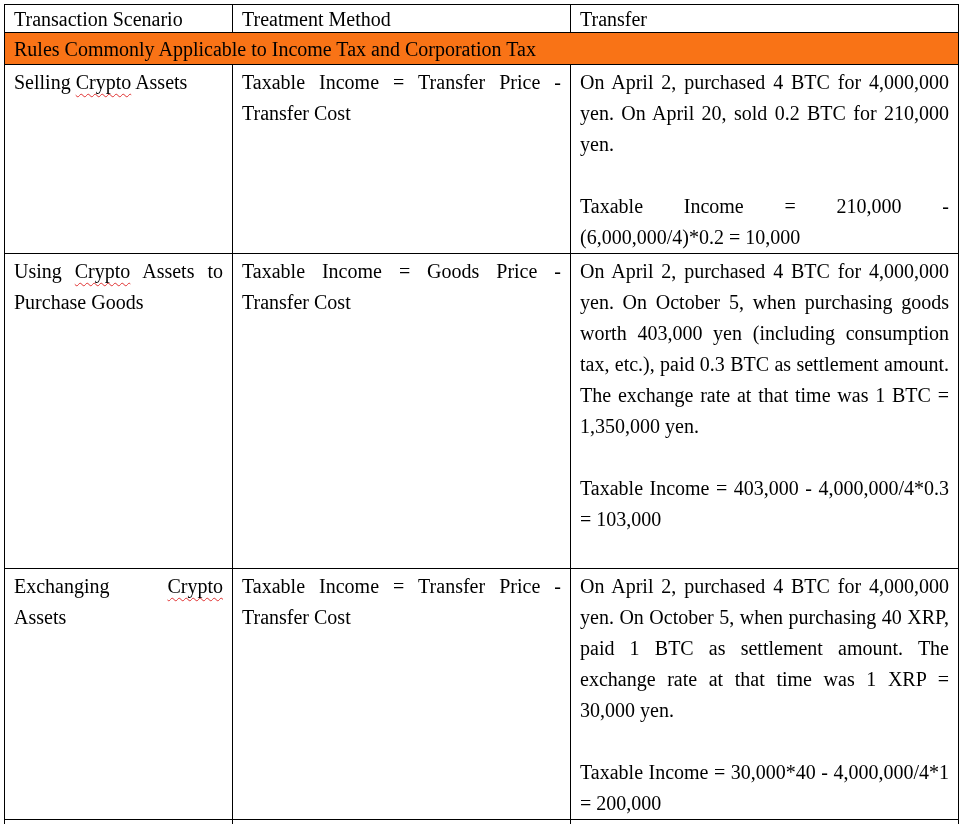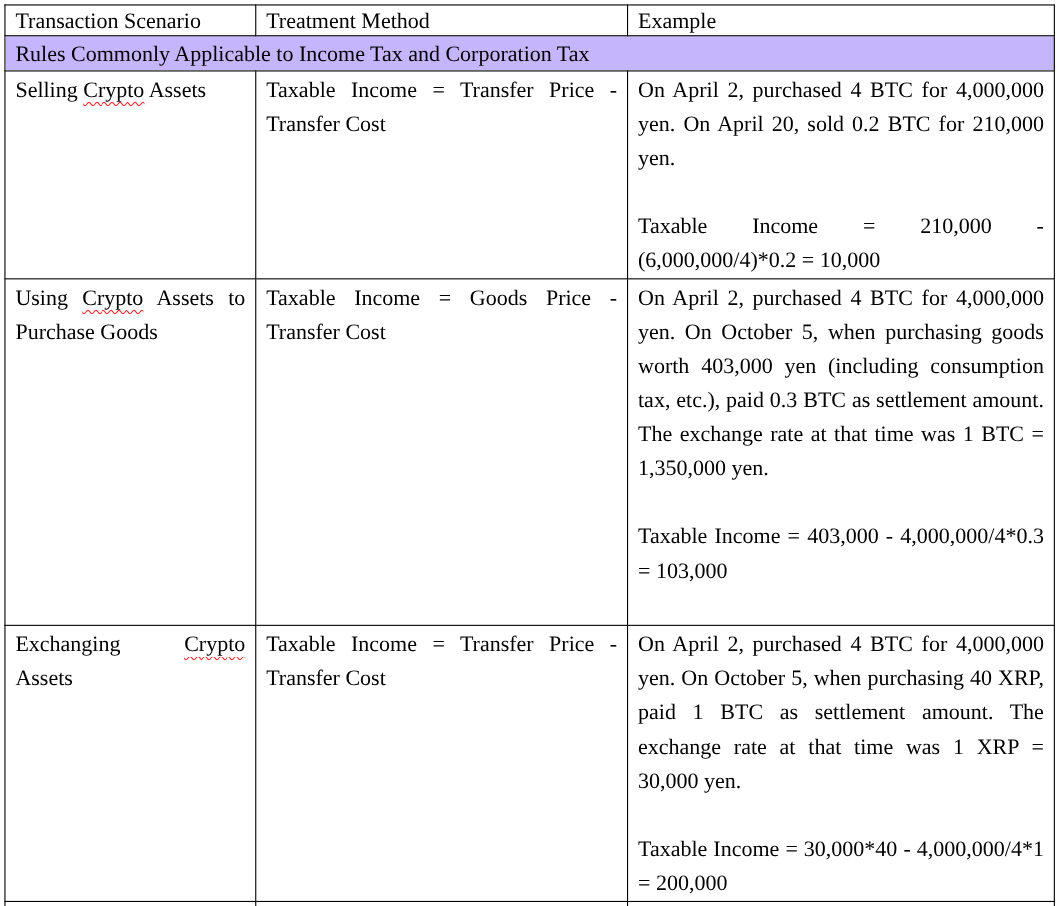--- a/index.html
+++ b/index.html
@@ -35,21 +35,21 @@
   col.c2 { width: 338px; }
   col.c3 { width: 388px; }
 
   tr.header-row td {
     height: 24px;
     line-height: 25px;
   }
   tr.section-row td {
     height: 29px;
     line-height: 28px;
-    background: #c4b5fd;
+    background: #f97316;
   }
   tr.data-row td {
     line-height: 31px;
     text-align: justify;
   }
   tr.data-row td p {
     margin: 0;
     text-align: justify;
   }
   .blank-line {
@@ -74,21 +74,21 @@
     <colgroup>
       <col class="c1">
       <col class="c2">
       <col class="c3">
     </colgroup>
 
     <tbody>
         <tr class="header-row">
       <td>Transaction Scenario</td>
       <td>Treatment Method</td>
-      <td>Example</td>
+      <td>Transfer</td>
     </tr>
 
     <tr class="section-row">
       <td colspan="3">Rules Commonly Applicable to Income Tax and Corporation Tax</td>
     </tr>
 
     <tr class="data-row" style="height:189px;">
       <td><span>Selling </span><span class="squiggle">Crypto</span><span> Assets</span></td>
       <td>
         <p>Taxable Income = Transfer Price - Transfer Cost</p>

